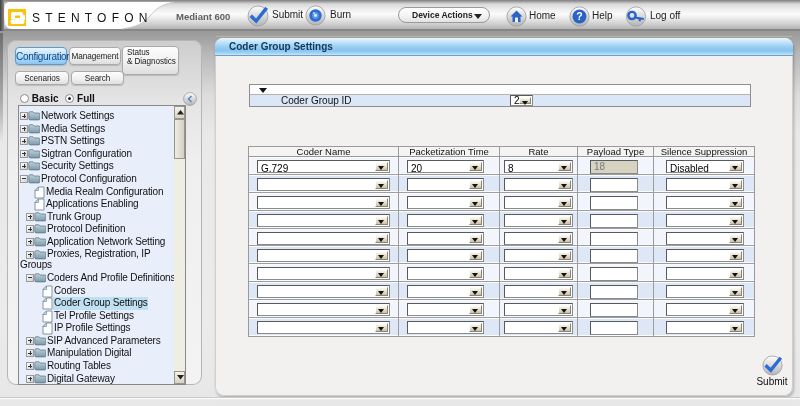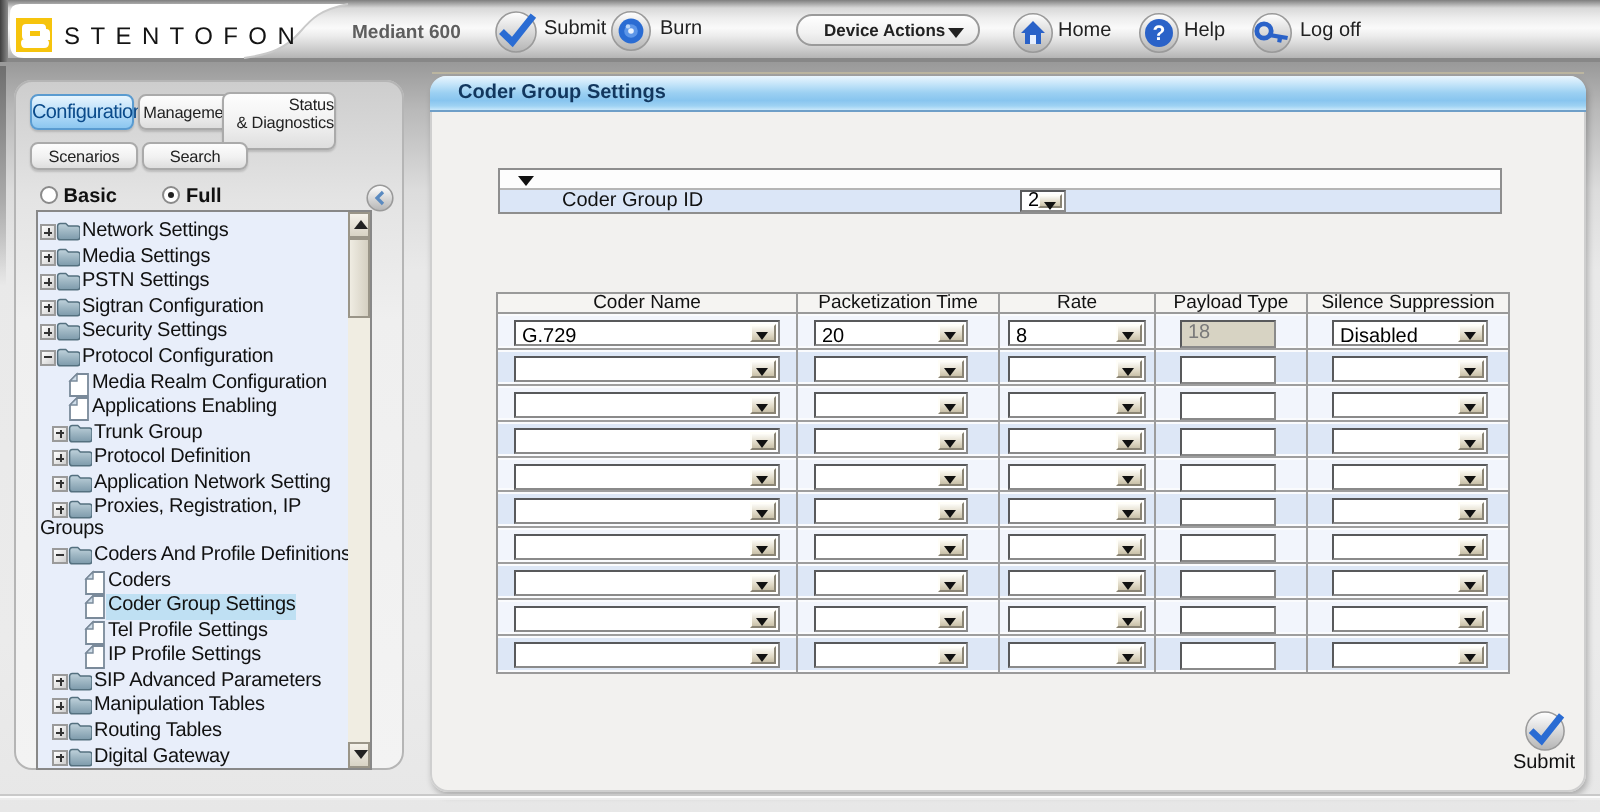--- a/index.html
+++ b/index.html
@@ -140,26 +140,26 @@
 <circle cx="11" cy="10.5" r="9.6" fill="url(#g1)" stroke="#9a9a9a" stroke-width="0.8"></circle>
 <circle cx="7" cy="9.5" r="3.6" fill="none" stroke="#2a62c8" stroke-width="2.4"></circle>
 <path d="M10 10.5 L19 12 L18.6 14 L16 13.6 L15.6 15.4 L13.6 15 L13.8 13.3 L10 12.6 Z" fill="#2a62c8"></path>
 </svg>
 <div class="hlabel" style="left:650px;top:10px">Log off</div>
 </div>
 <div style="position:absolute;left:0;top:33px;width:3px;height:110px;background:linear-gradient(180deg,#6f6f6f,#a9a9a9 60%,rgba(200,200,200,0))"></div>
 <div class="side">
 <div class="tab sel" style="left:8px;top:7px;width:52px;height:18px;line-height:17px">Configuration</div>
 <div class="tab" style="left:62px;top:7px;width:52px;height:18px;line-height:17px">Management</div>
-<div class="tab" style="left:104px;top:6px;width:57px;height:29px;line-height:9px;text-align:right;padding:1px 0 0 4px">Status<br>&amp; Diagnostics</div>
+<div class="tab" style="left:115px;top:6px;width:57px;height:29px;line-height:9px;text-align:left;padding:1px 0 0 4px">Status<br>&amp; Diagnostics</div>
 <div class="tab" style="left:8px;top:31px;width:54px;height:14px;line-height:13px">Scenarios</div>
 <div class="tab" style="left:64px;top:31px;width:53px;height:14px;line-height:13px">Search</div>
 <div class="radios">
 <span style="display:inline-block;width:9px;height:9px;border-radius:50%;background:#fff;border:1px solid #8a8a8a;vertical-align:-1px"></span>
-<span style="margin-right:20px">Basic</span>
+<span style="margin-right:4px">Basic</span>
 <span style="display:inline-block;width:9px;height:9px;border-radius:50%;background:#fff;border:1px solid #8a8a8a;vertical-align:-1px;position:relative"><span style="position:absolute;left:2px;top:2px;width:3px;height:3px;border-radius:50%;background:#222"></span></span>
 <span>Full</span>
 </div>
 <svg class="collapse" width="14" height="14" viewBox="0 0 14 14">
 <circle cx="7" cy="7" r="6.4" fill="url(#g1)" stroke="#9a9a9a" stroke-width="0.8"></circle>
 <path d="M8.5 4 L5.5 7 L8.5 10" fill="none" stroke="#5a8ac0" stroke-width="1.6"></path>
 </svg>
 <div class="tree" id="tree" style="height:280px">
 <div style="padding:4px 0 4px 1px">
 <div class="trow"><span class="pm plus" style="margin-left:0px"></span><svg class="fo" width="12" height="11" viewBox="0 0 15 12">
@@ -211,21 +211,21 @@
             <use href="#dsh"></use>
           </svg><span class="txt">Tel Profile Settings</span></div>
 <div class="trow"><svg class="doc" style="margin-left:22px" width="11" height="13" viewBox="0 0 11 13">
             <use href="#dsh"></use>
           </svg><span class="txt">IP Profile Settings</span></div>
 <div class="trow"><span class="pm plus" style="margin-left:6px"></span><svg class="fo" width="12" height="11" viewBox="0 0 15 12">
             <use href="#fsh"></use>
           </svg><span class="txt">SIP Advanced Parameters</span></div>
 <div class="trow"><span class="pm plus" style="margin-left:6px"></span><svg class="fo" width="12" height="11" viewBox="0 0 15 12">
             <use href="#fsh"></use>
-          </svg><span class="txt">Manipulation Tables</span></div>
+          </svg><span class="txt">Manipulation Digital</span></div>
 <div class="trow"><span class="pm plus" style="margin-left:6px"></span><svg class="fo" width="12" height="11" viewBox="0 0 15 12">
             <use href="#fsh"></use>
           </svg><span class="txt">Routing Tables</span></div>
 <div class="trow"><span class="pm plus" style="margin-left:6px"></span><svg class="fo" width="12" height="11" viewBox="0 0 15 12">
             <use href="#fsh"></use>
           </svg><span class="txt">Digital Gateway</span></div>
 </div>
 <div class="sb">
 <div class="sbtn" style="top:0"><svg width="11" height="11" viewBox="0 0 11 11">
             <path d="M5.5 3 L9 7.5 L2 7.5 Z" fill="#222"></path>

